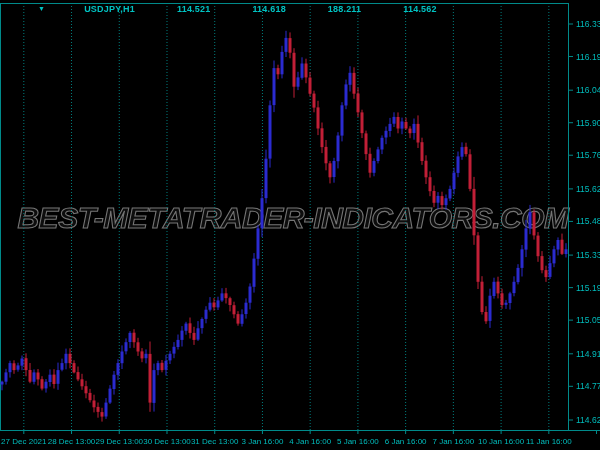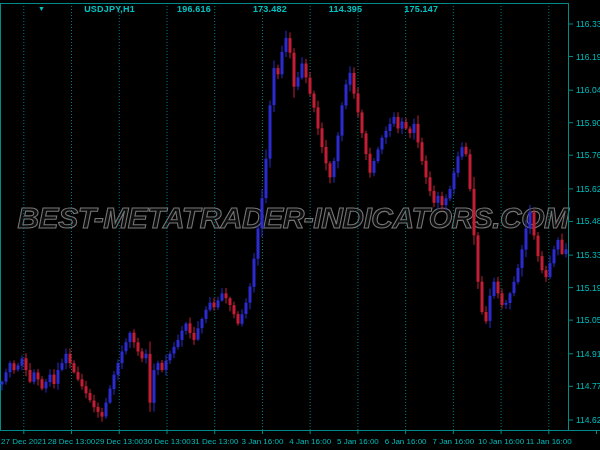--- a/index.html
+++ b/index.html
@@ -382,15 +382,15 @@
         <line x1="453.37" y1="430" x2="453.37" y2="434" stroke="#008a8a"></line>
         <text x="453.37" y="444" fill="#00bcbc" text-anchor="middle" font-size="8" font-family="Liberation Sans, sans-serif">7 Jan 16:00</text>
         <line x1="501.09999999999997" y1="430" x2="501.09999999999997" y2="434" stroke="#008a8a"></line>
         <text x="501.09999999999997" y="444" fill="#00bcbc" text-anchor="middle" font-size="8" font-family="Liberation Sans, sans-serif">10 Jan 16:00</text>
         <line x1="548.8299999999999" y1="430" x2="548.8299999999999" y2="434" stroke="#008a8a"></line>
         <text x="548.8299999999999" y="444" fill="#00bcbc" text-anchor="middle" font-size="8" font-family="Liberation Sans, sans-serif">11 Jan 16:00</text>
         <line x1="596.5" y1="430" x2="596.5" y2="434" stroke="#008a8a"></line>
       </g>
     </svg>
   <div class="quote">
-    <span class="marker">▼</span><span>USDJPY,H1</span><span>196.616</span><span>173.482</span><span>114.395</span><span>175.147</span>
+    <span class="marker">▼</span><span>USDJPY,H1</span><span>114.521</span><span>114.618</span><span>188.211</span><span>114.562</span>
   </div>
 </div>
 
 </body></html>

